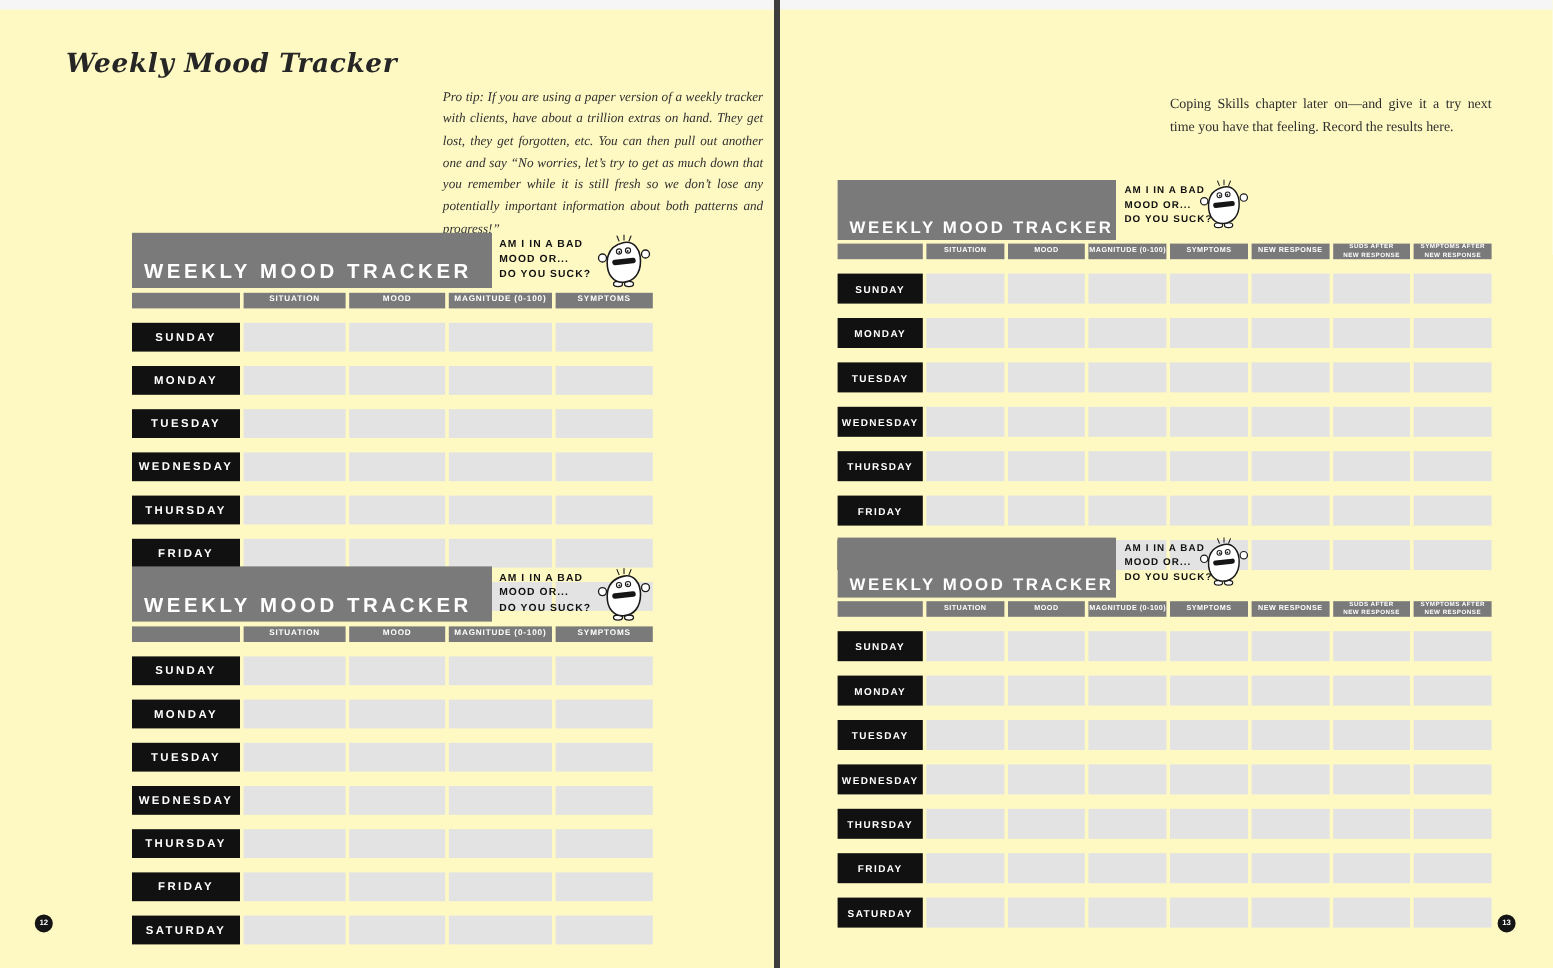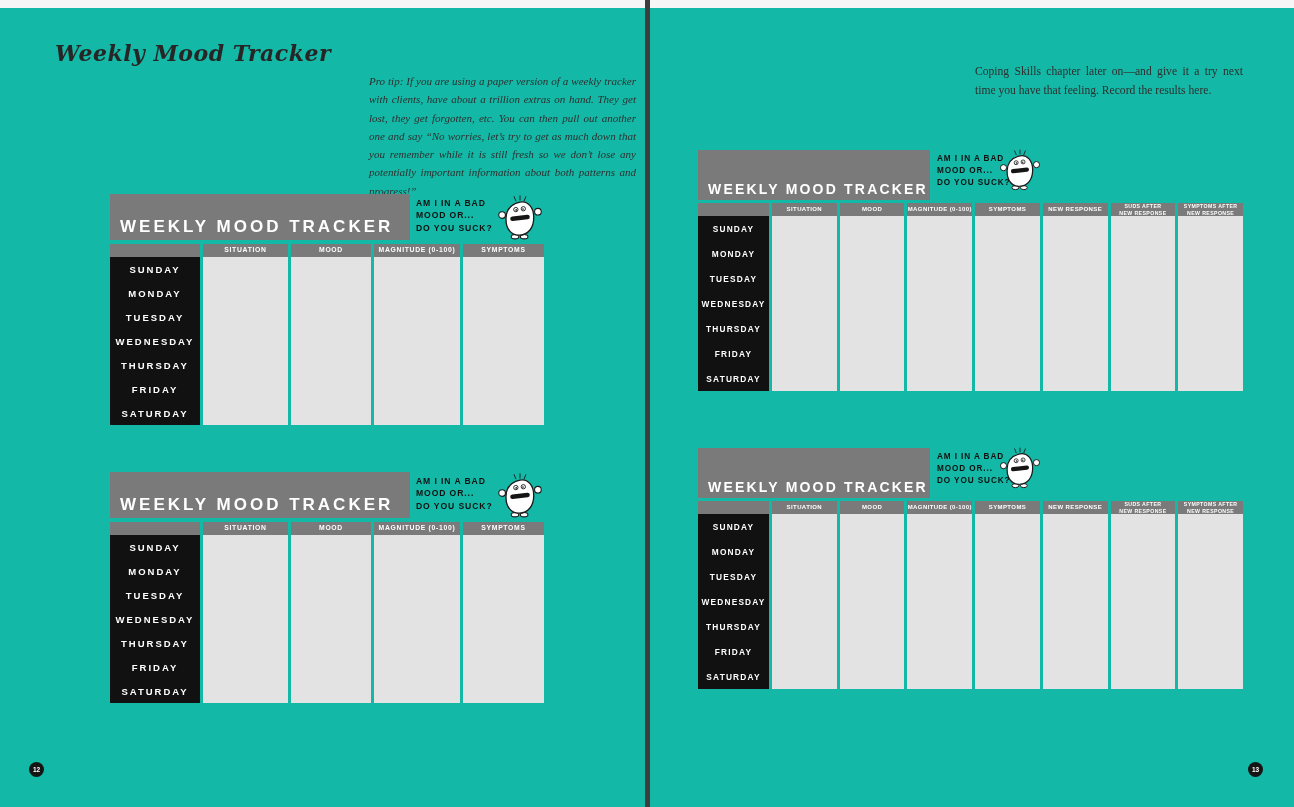--- a/index.html
+++ b/index.html
@@ -8,21 +8,21 @@
     --day-black:#111111;
     --divider:#3d3d3d;
     --badge:#151515;
     --ink:#2b2b2b;
   }
   *{margin:0;padding:0;box-sizing:border-box;}
   html,body{background:#ffffff;}
   #spread{
     position:relative;
     width:1294px;height:807px;
-    background:#14b8a6;
+    background:#fef9c3;
     overflow:hidden;
     font-family:"Liberation Serif", serif;
     color:var(--ink);
   }
   .top-edge{
     position:absolute;left:0;top:0;width:100%;height:8px;
     background:#f6f6f6;
   }
   .spine{
     position:absolute;left:645px;top:0;width:5px;height:807px;
@@ -43,21 +43,21 @@
   .body-text{
     position:absolute;
     font-size:11.6px;
     line-height:1.62;
     text-align:justify;
     color:#2e2e2e;
   }
   #intro-left{left:55px;top:74px;width:262px;}
   #protip{left:333px;top:72px;width:267px;font-style:italic;font-size:11px;line-height:1.66;margin-left:36px;}
   #intro-right-1{left:700px;top:78px;width:258px;}
-  #intro-right-2{left:975px;top:63px;width:268px;}
+  #intro-right-2{left:975px;top:78px;width:268px;}
   
   .tracker{position:absolute;font-family:"Liberation Sans", sans-serif;}
   .tracker.simple{width:435px;}
   .tracker.ext{width:545px;}
   #ltable1{left:110px;top:194px;}
   #ltable2{left:110px;top:472px;}
   #rtable1{left:698px;top:148px;}
   #rtable2{left:698px;top:446px;}
 
   .banner-row{position:relative;}
@@ -80,21 +80,21 @@
     position:absolute;top:3px;
     font-weight:700;color:#111;
     letter-spacing:0.9px;line-height:1.45;
   }
   .simple .tagline{left:306px;font-size:8.6px;}
   .ext .tagline{left:239px;top:5px;font-size:8.2px;}
   .monster{position:absolute;top:1px;}
   .simple .monster{left:385px;width:50px;height:45px;}
   .ext .monster{left:299px;width:46px;height:42px;}
 
-  .grid{display:grid;gap:0 3px;}
+  .grid{display:grid;gap:12px 3px;}
   .simple .grid{grid-template-columns:90px 85px 80px 86px 81px;grid-template-rows:13px repeat(7,24px);}
   .ext .grid{grid-template-columns:71px repeat(7,1fr);grid-template-rows:13px repeat(7,25px);}
   .hcell{
     background:var(--banner-gray);color:#fff;
     display:flex;align-items:center;justify-content:center;
     font-weight:700;text-align:center;
     letter-spacing:0.7px;
     white-space:pre-line;line-height:1.25;
   }
   .simple .hcell{font-size:6.8px;}

